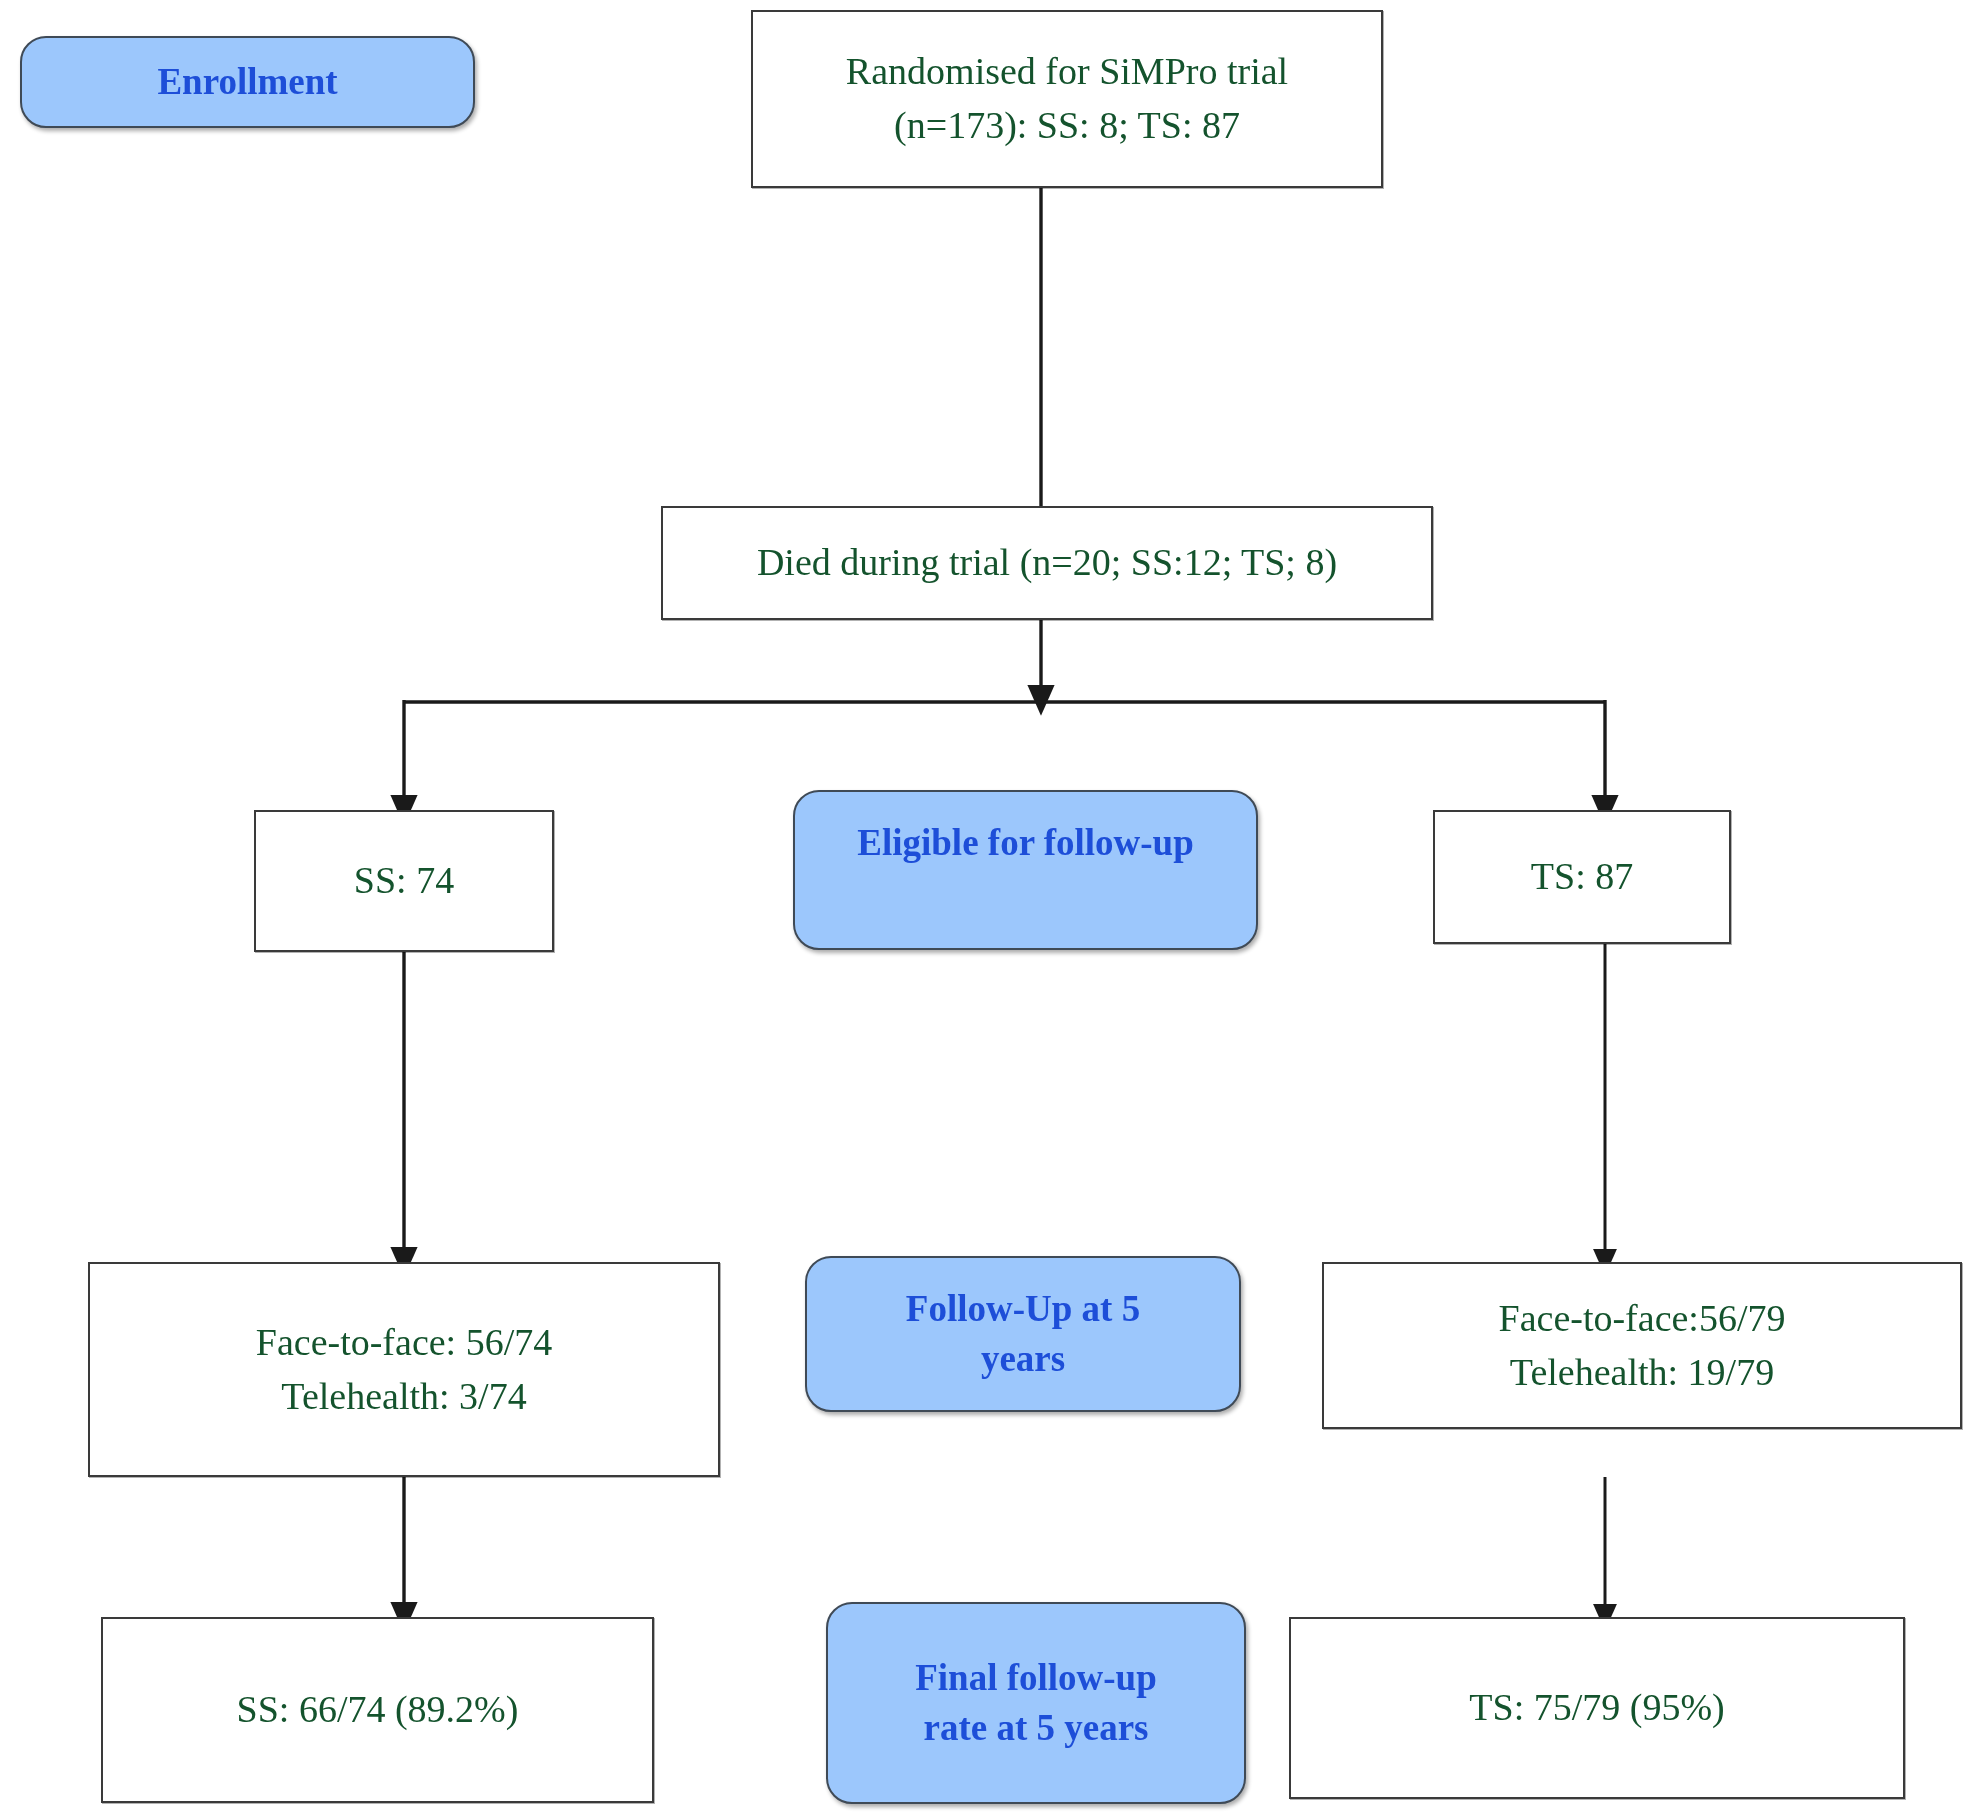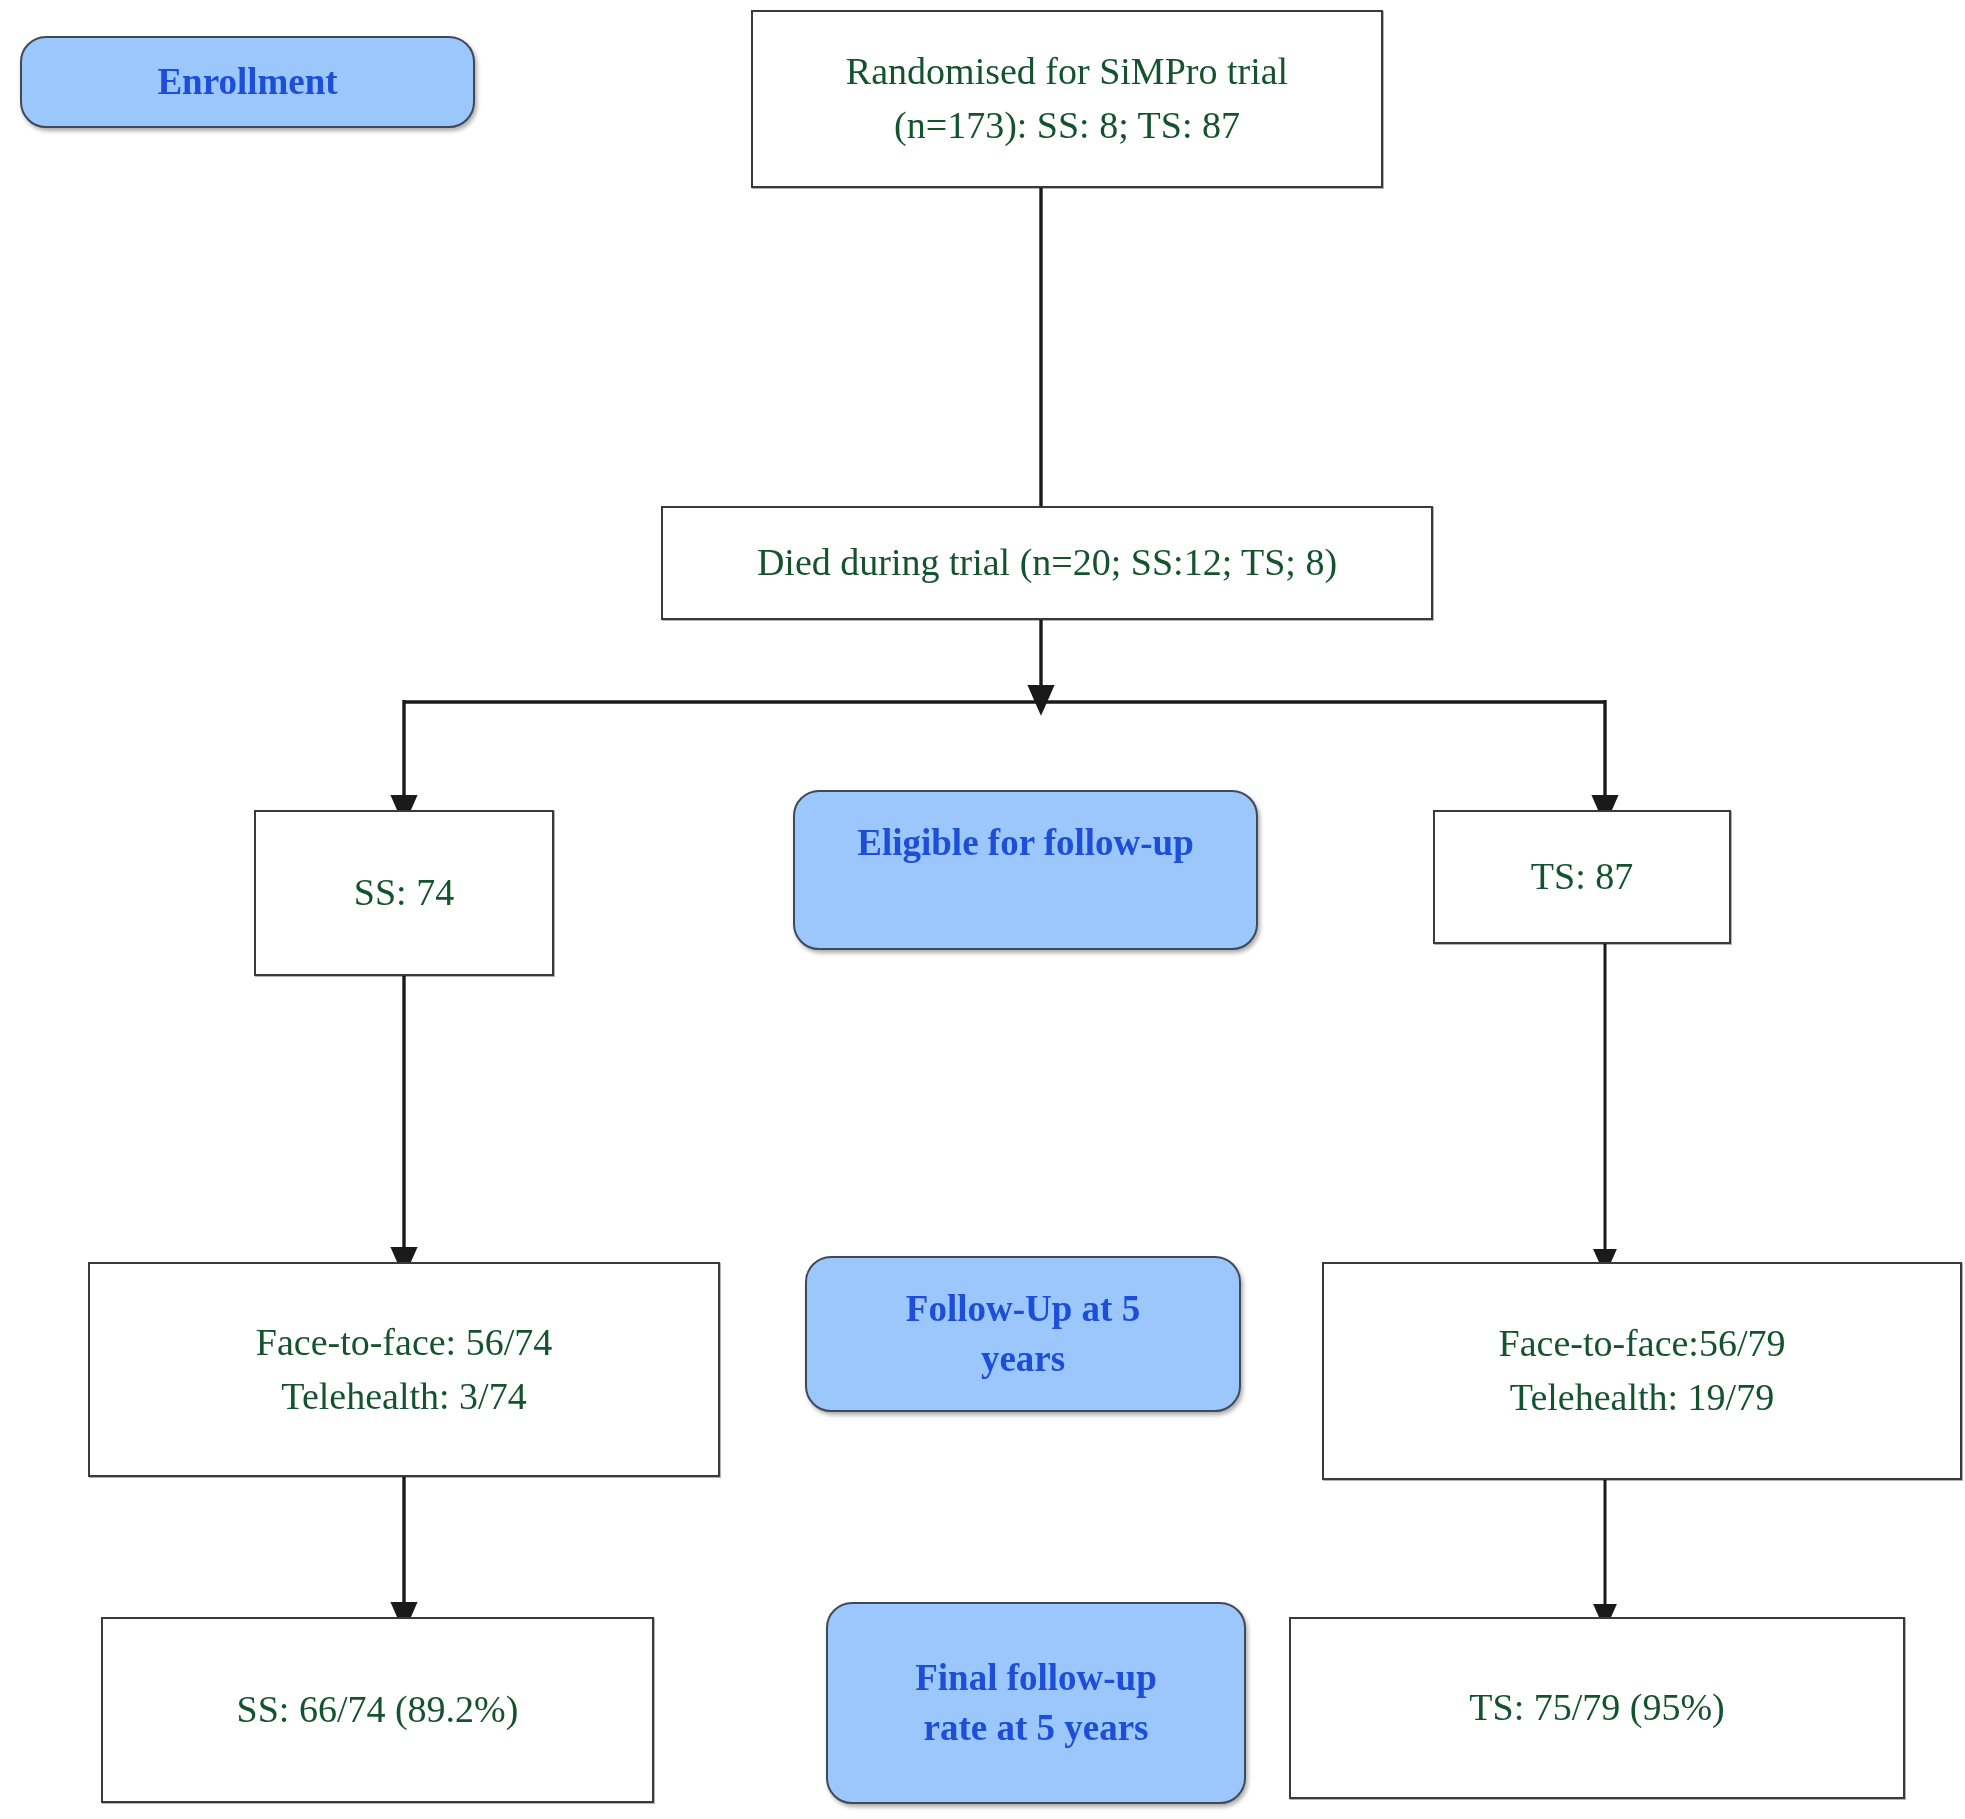--- a/index.html
+++ b/index.html
@@ -103,21 +103,21 @@
 
   <div class="node box" style="left:751px; top:10px; width:632px; height:178px;">
     <span class="line">Randomised for SiMPro trial</span>
     <span class="line">(n=173): SS: 8; TS: 87</span>
   </div>
 
   <div class="node box" style="left:661px; top:506px; width:772px; height:114px;">
     <span class="line">Died during trial (n=20; SS:12; TS; 8)</span>
   </div>
 
-  <div class="node box" style="left:254px; top:810px; width:300px; height:166px;">
+  <div class="node box" style="left:254px; top:810px; width:300px; height:142px;">
     <span class="line">SS: 74</span>
   </div>
 
   <div class="node stage top-text" style="left:785px; top:790px; width:465px; height:160px;">
     <span class="line">Eligible for follow-up</span>
   </div>
 
   <div class="node box" style="left:1433px; top:810px; width:298px; height:134px;">
     <span class="line">TS: 87</span>
   </div>
@@ -125,21 +125,21 @@
   <div class="node box" style="left:88px; top:1262px; width:632px; height:215px;">
     <span class="line">Face-to-face: 56/74</span>
     <span class="line">Telehealth: 3/74</span>
   </div>
 
   <div class="node stage" style="left:805px; top:1256px; width:436px; height:156px;">
     <span class="line">Follow-Up at 5</span>
     <span class="line">years</span>
   </div>
 
-  <div class="node box" style="left:1322px; top:1262px; width:640px; height:218px;">
+  <div class="node box" style="left:1322px; top:1262px; width:640px; height:167px;">
     <span class="line">Face-to-face:56/79</span>
     <span class="line">Telehealth: 19/79</span>
   </div>
 
   <div class="node box" style="left:101px; top:1617px; width:553px; height:186px;">
     <span class="line">SS: 66/74 (89.2%)</span>
   </div>
 
   <div class="node stage" style="left:826px; top:1602px; width:420px; height:202px;">
     <span class="line">Final follow-up</span>

